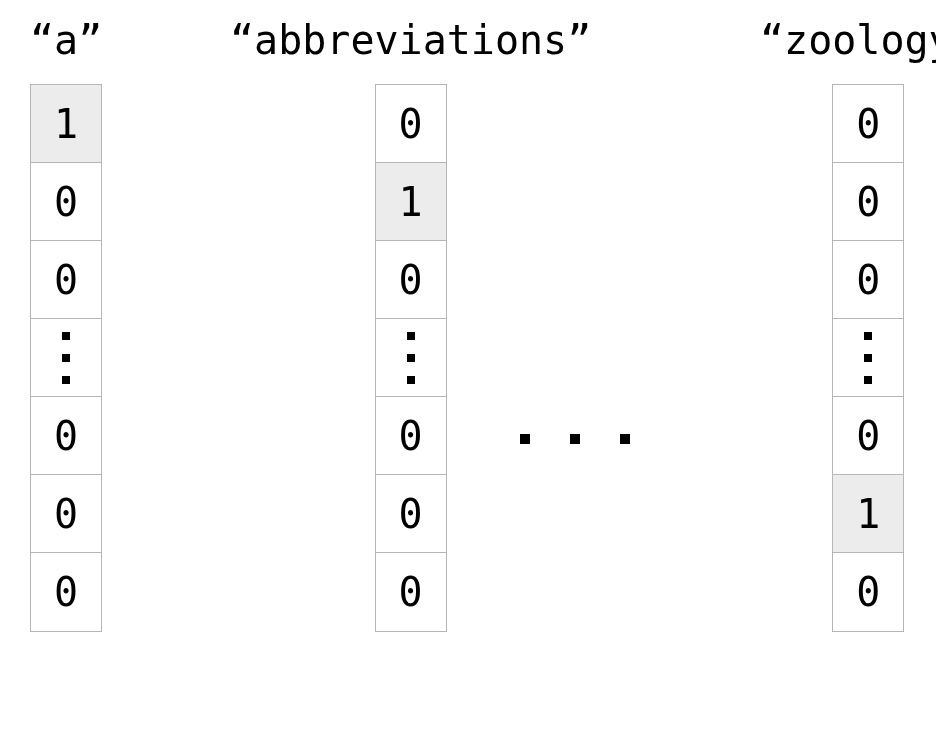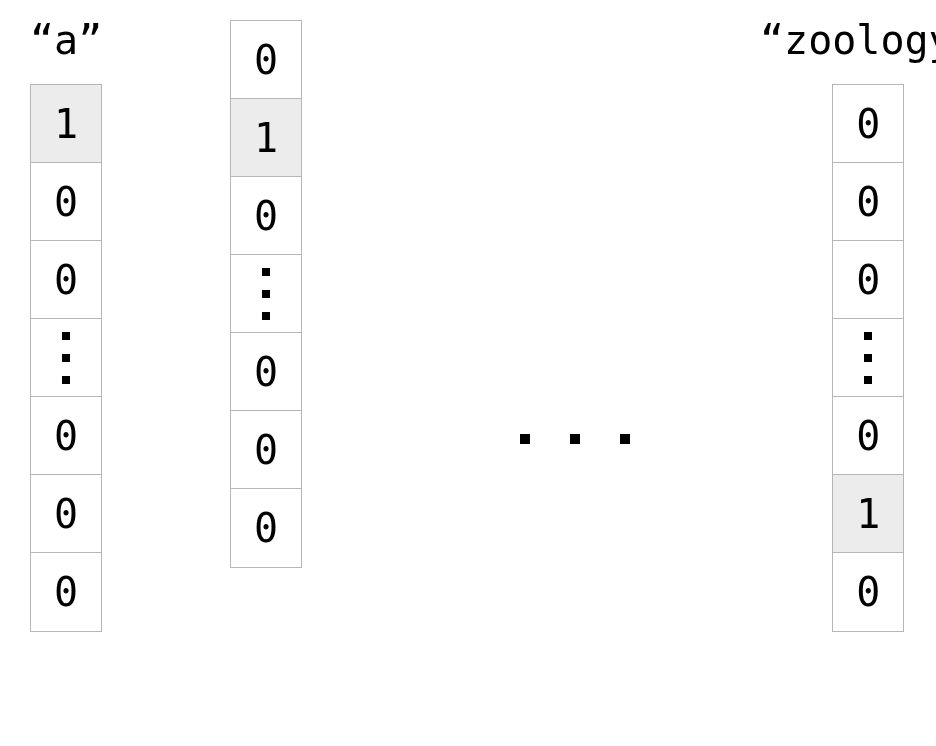--- a/index.html
+++ b/index.html
@@ -104,20 +104,21 @@
           <span class="dot"></span>
           <span class="dot"></span>
       </div>
       <div class="cell">0</div>
       <div class="cell">0</div>
       <div class="cell">0</div>
     </div>
   </div>
 
   <div id="g1" class="vector-group">
+    <div class="label">“abbreviations”</div>
     <div class="col">
       <div class="cell">0</div>
       <div class="cell highlight">1</div>
       <div class="cell">0</div>
       <div class="vdots">
         <span class="dot"></span>
           <span class="dot"></span>
           <span class="dot"></span>
       </div>
       <div class="cell">0</div>

